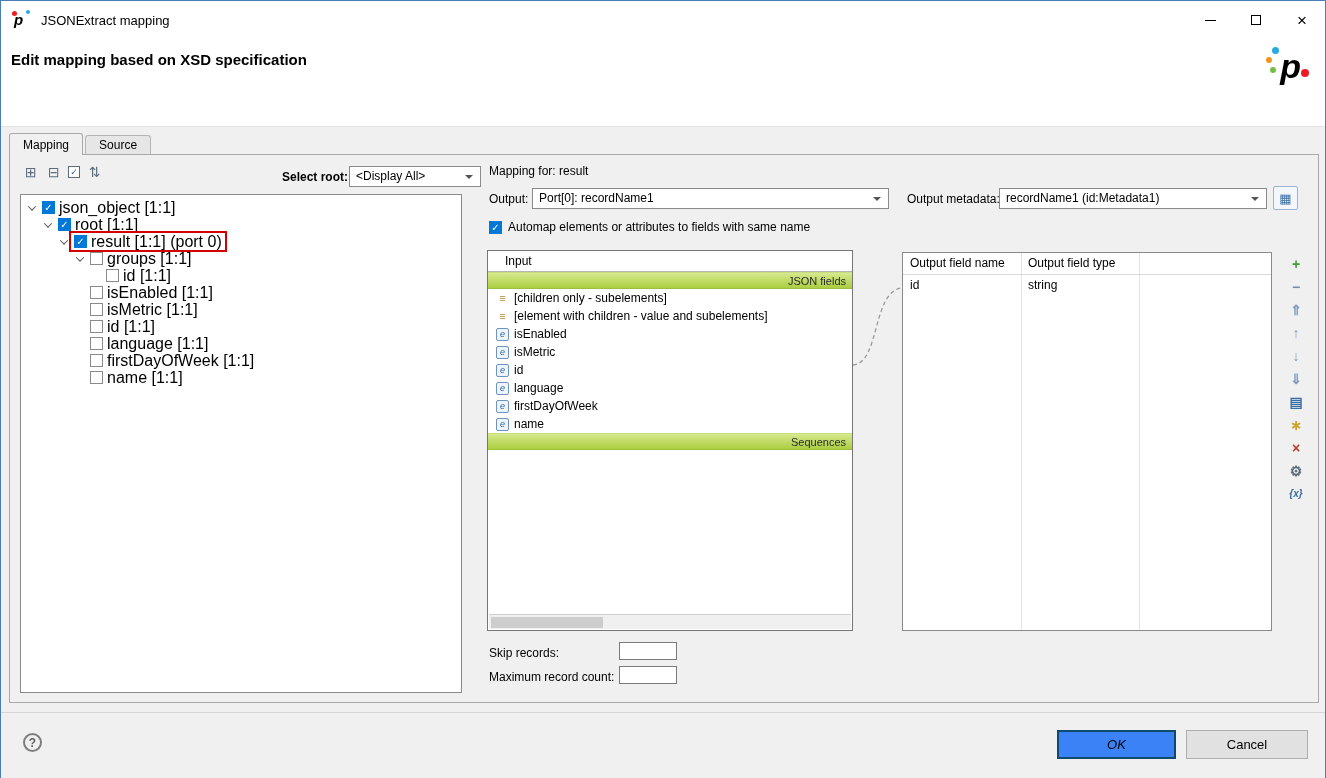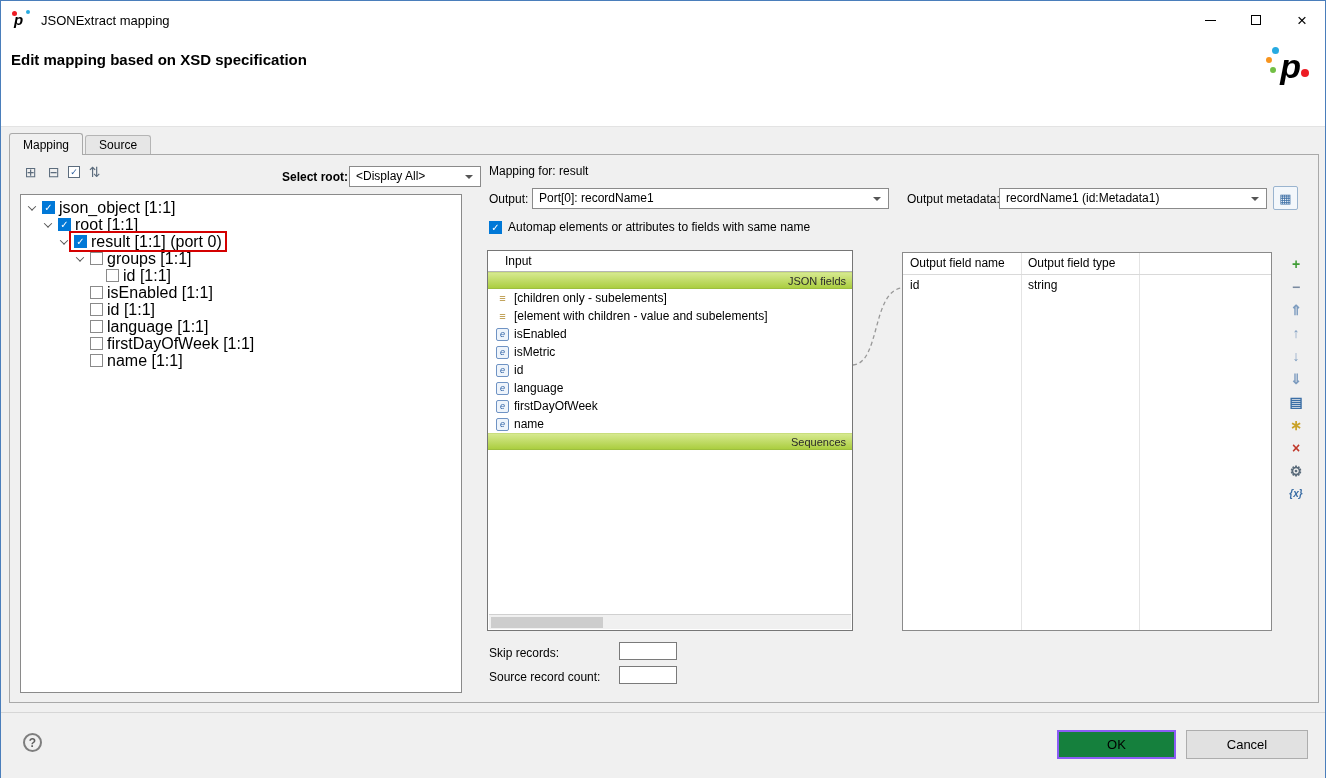--- a/index.html
+++ b/index.html
@@ -95,21 +95,21 @@
 
   .skip-label { position:absolute; left:479px; top:491px; }
   .skip-input { position:absolute; left:609px; top:487px; width:58px; height:18px; border:1px solid #7a7a7a; background:#fff; font-size:12px; padding:0 3px; }
   .max-label { position:absolute; left:479px; top:515px; }
   .max-input { position:absolute; left:609px; top:511px; width:58px; height:18px; border:1px solid #7a7a7a; background:#fff; font-size:12px; padding:0 3px; }
 
   
   .footer { position:absolute; left:0; right:0; top:711px; height:66px; background:#f0f0f0; border-top:1px solid #d6d6d6; }
   .help-btn { position:absolute; left:22px; top:20px; width:19px; height:19px; border:2px solid #7e7e7e; border-radius:50%; color:#5f5f5f; font-size:12px; font-weight:bold; display:flex; align-items:center; justify-content:center; cursor:default; }
   .btn { position:absolute; top:17px; height:29px; font-family:"Liberation Sans",sans-serif; font-size:13px; display:flex; align-items:center; justify-content:center; cursor:default; }
-  .btn-ok { left:1056px; width:119px; background:#15803d; border:2px solid #8b5cf6; }
+  .btn-ok { left:1056px; width:119px; background:#3b82f6; border:2px solid #0c4a6e;font-style:italic; }
   .btn-cancel { left:1185px; width:122px; background:#e1e1e1; border:1px solid #adadad; }
 </style>
 </head>
 <body>
 
 <div class="window">
 
   <div class="titlebar">
     <span class="app-icon">
       <span class="p">p</span>
@@ -200,20 +200,27 @@
           <span class="caret nocaret"></span>
           <span class="row-inner">
             <span class="cb"></span>
             <span class="tree-label">isEnabled [1:1]</span>
           </span>
         </div>
         <div class="tree-row" style="padding-left: 52px;">
           <span class="caret nocaret"></span>
           <span class="row-inner">
             <span class="cb"></span>
+            <span class="tree-label">isMetric [1:1]</span>
+          </span>
+        </div>
+        <div class="tree-row" style="padding-left: 52px;">
+          <span class="caret nocaret"></span>
+          <span class="row-inner">
+            <span class="cb"></span>
             <span class="tree-label">id [1:1]</span>
           </span>
         </div>
         <div class="tree-row" style="padding-left: 52px;">
           <span class="caret nocaret"></span>
           <span class="row-inner">
             <span class="cb"></span>
             <span class="tree-label">language [1:1]</span>
           </span>
         </div>
@@ -324,21 +331,21 @@
         <div class="side-icon" style="color: rgb(125, 156, 191);">⇓</div>
         <div class="side-icon" style="color: rgb(59, 110, 165);">▤</div>
         <div class="side-icon" style="color: rgb(201, 162, 39);">∗</div>
         <div class="side-icon" style="color: rgb(192, 57, 43);">×</div>
         <div class="side-icon" style="color: rgb(90, 107, 122);">⚙</div>
         <div class="side-icon" style="color: rgb(59, 110, 165); font-size: 10px; font-style: italic;">{x}</div>
       </div>
 
     <span class="skip-label">Skip records:</span>
     <input class="skip-input" value="" style="">
-    <span class="max-label">Source record count:</span>
+    <span class="max-label">Maximum record count:</span>
     <input class="max-input" value="" style="">
 
   </div>
 
   <div class="footer">
     <div class="help-btn">
       <span>?</span>
     </div>
     <button class="btn btn-ok">OK</button>
     <button class="btn btn-cancel">Cancel</button>

